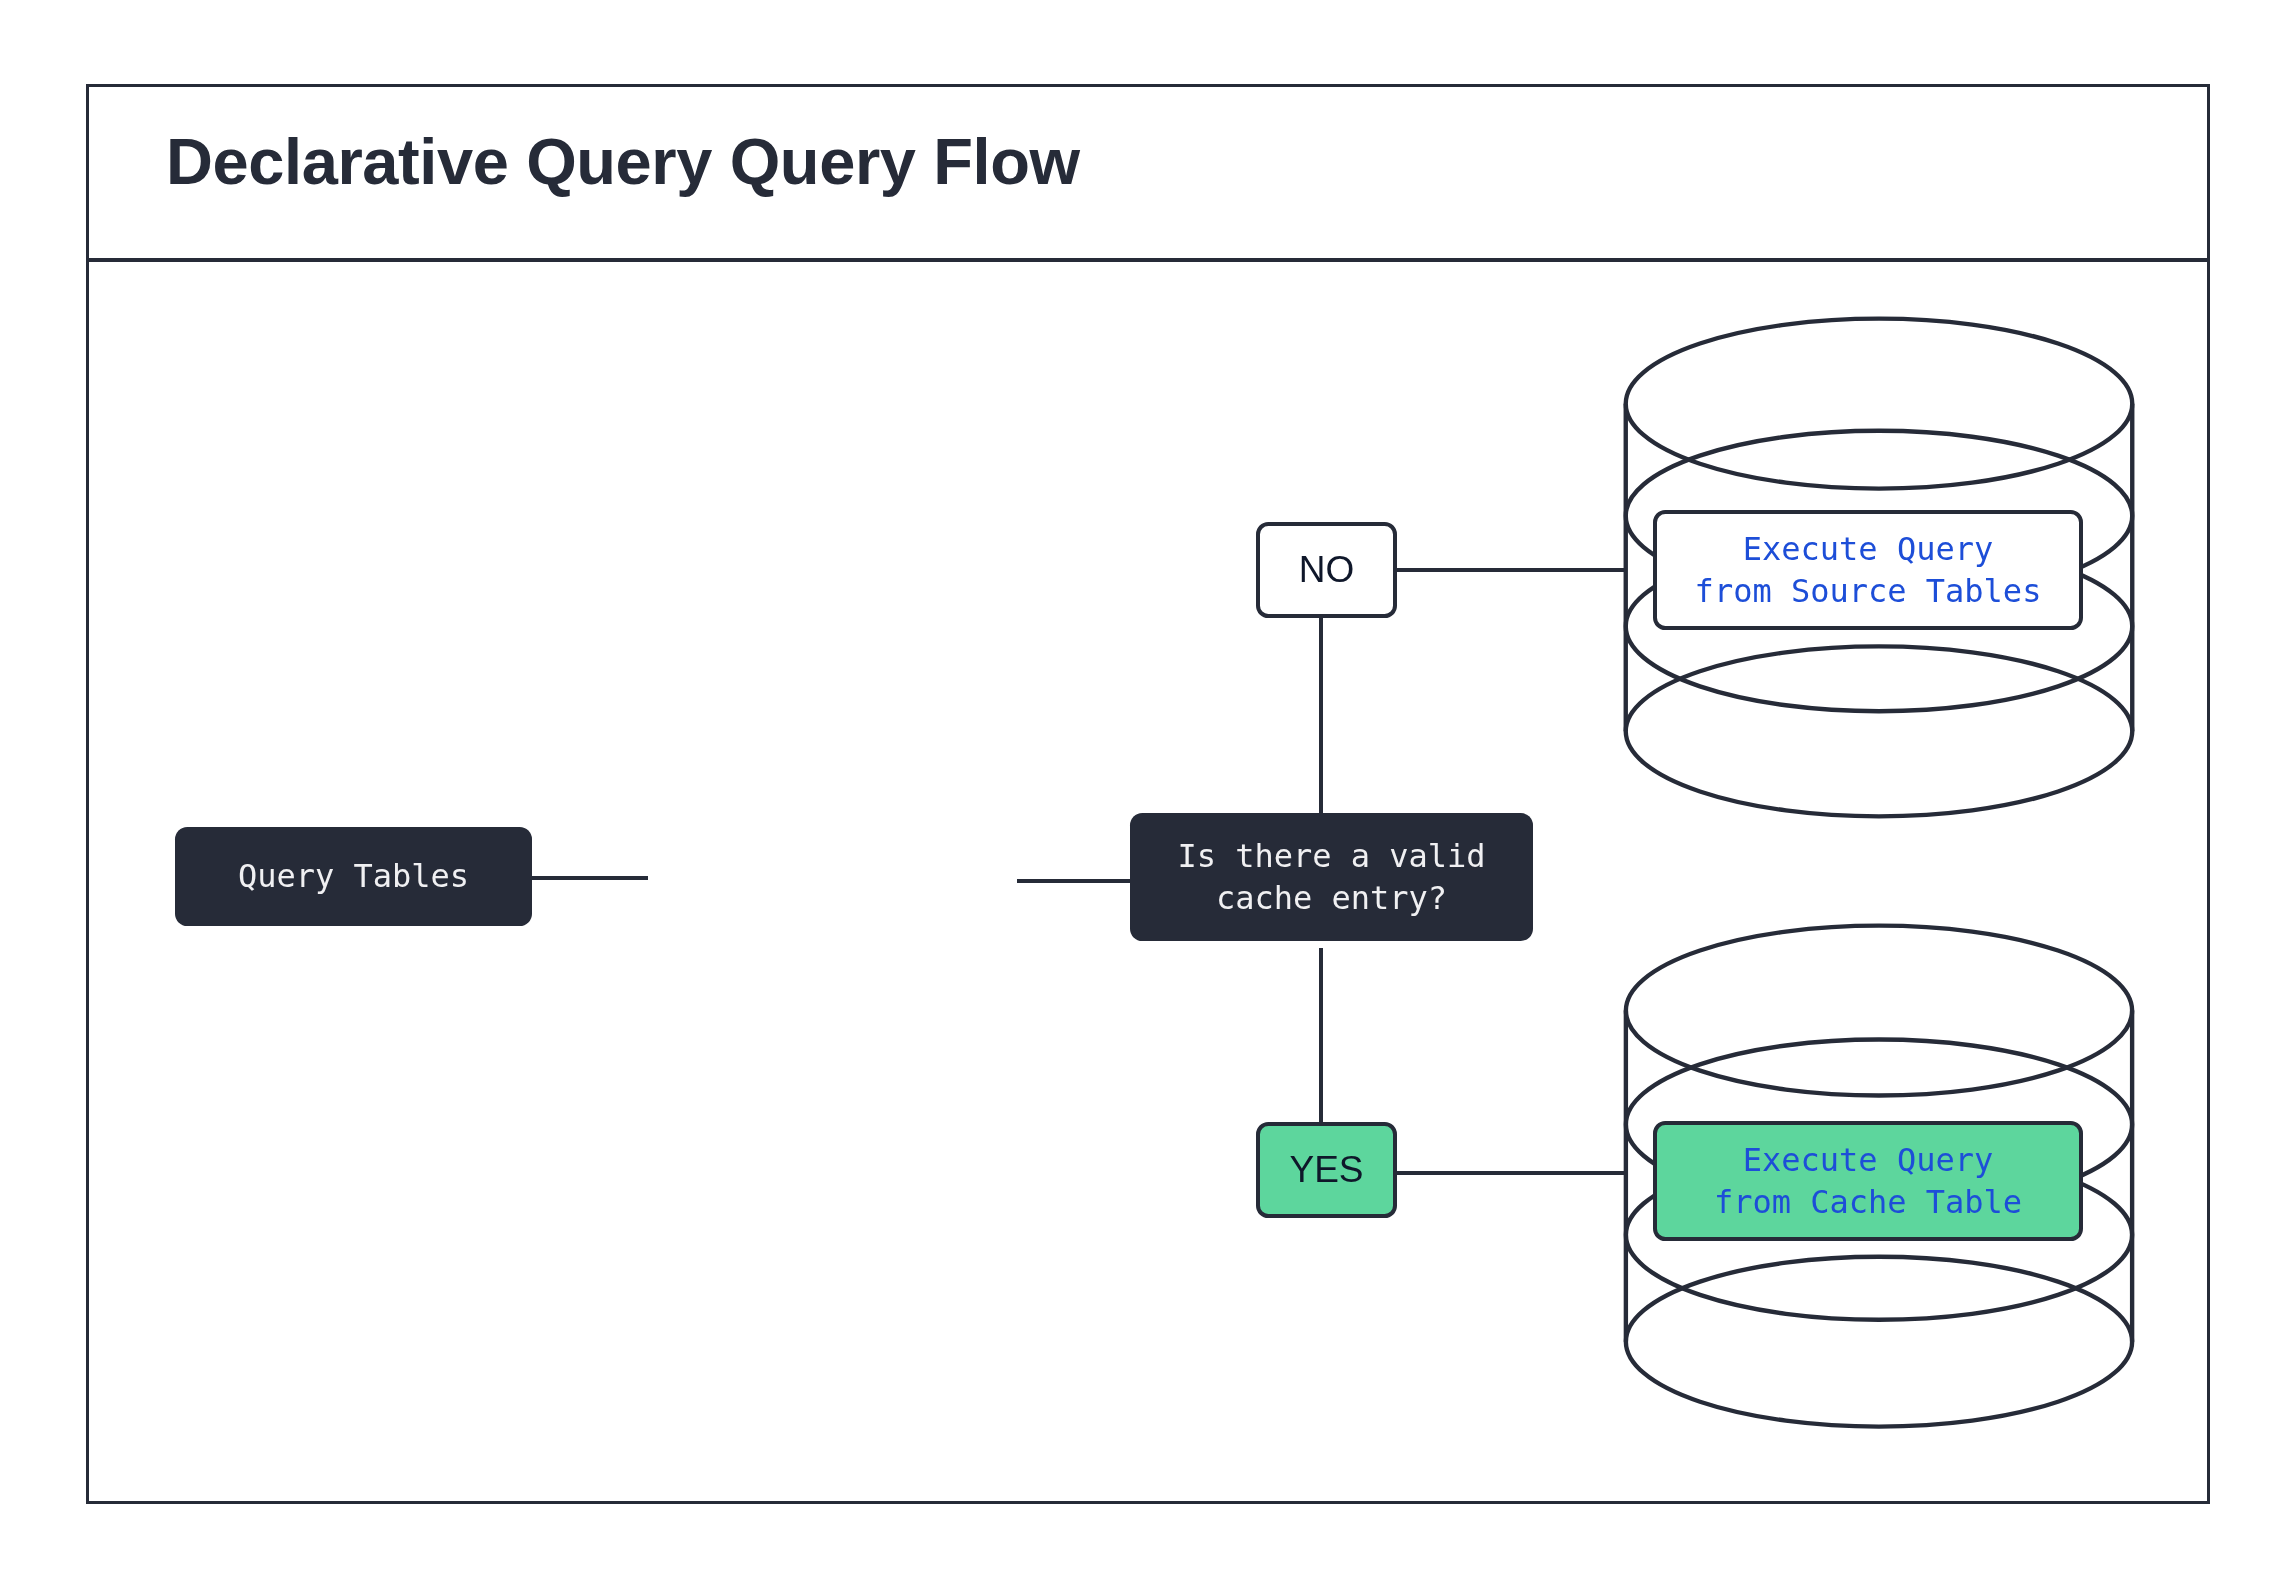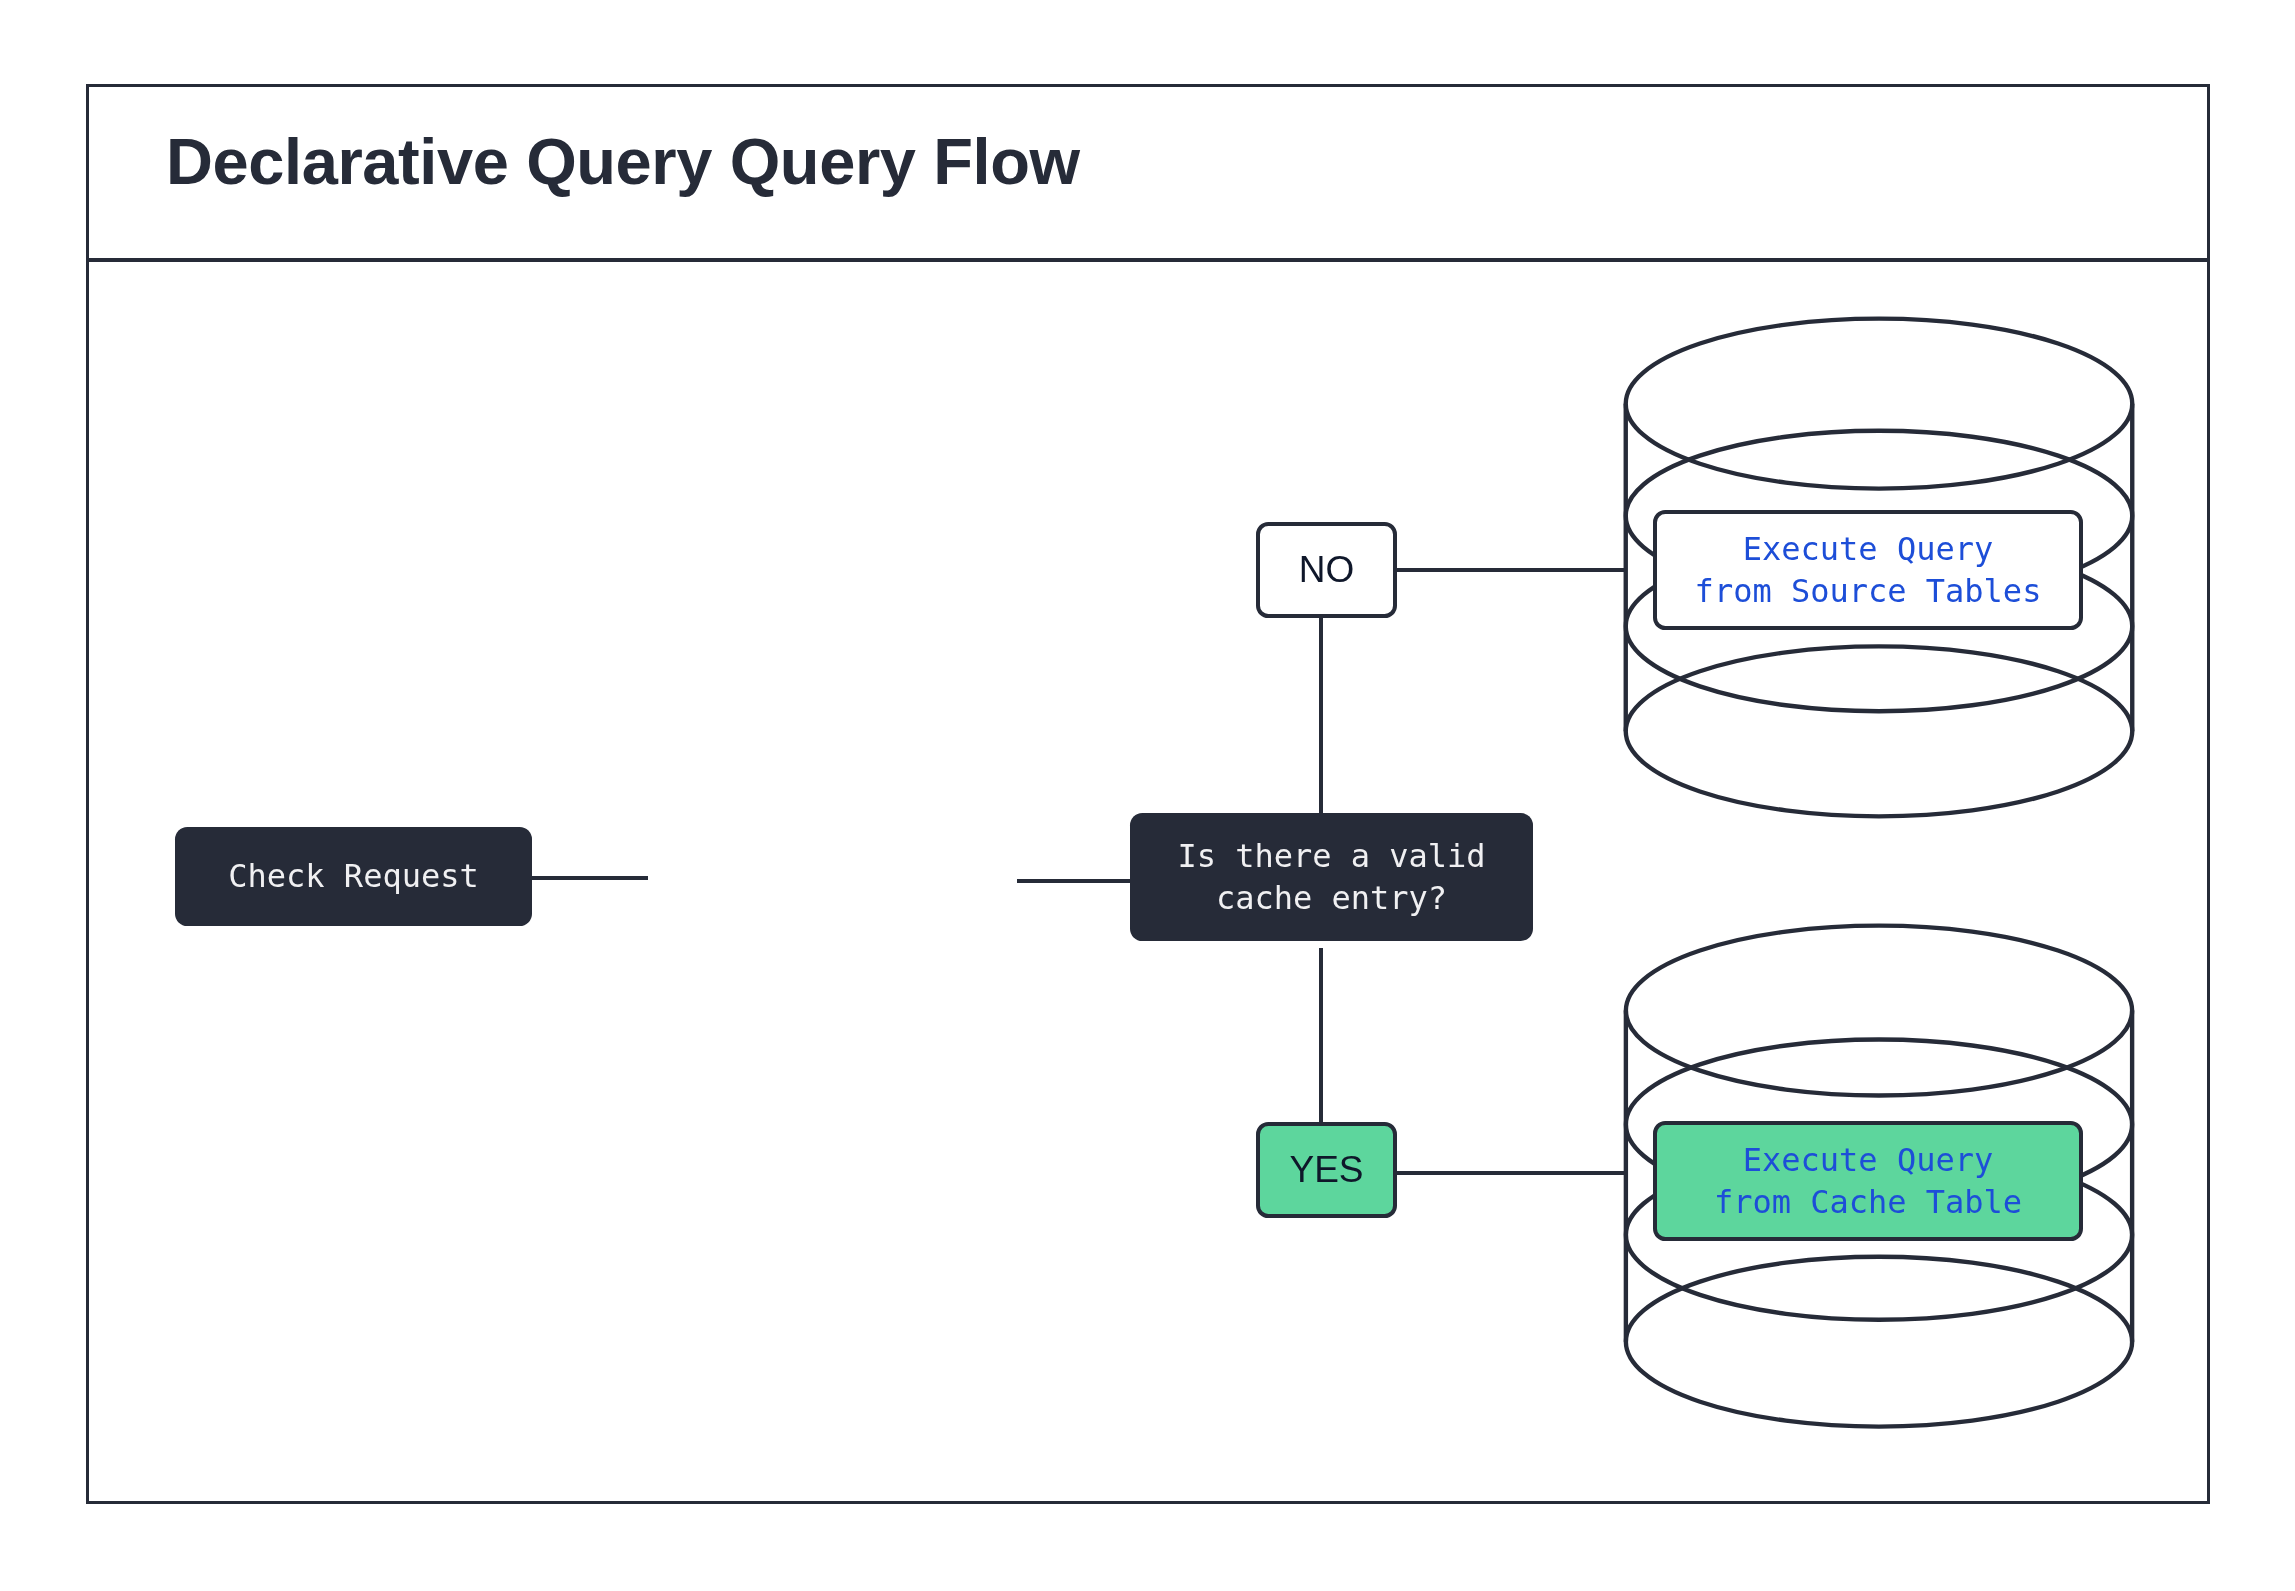--- a/index.html
+++ b/index.html
@@ -164,21 +164,21 @@
       <line x1="581" y1="100" x2="581" y2="478"></line>
       <ellipse cx="292" cy="100" rx="289" ry="97"></ellipse>
       <ellipse cx="292" cy="230" rx="289" ry="97"></ellipse>
       <ellipse cx="292" cy="356" rx="289" ry="97"></ellipse>
       <ellipse cx="292" cy="478" rx="289" ry="97"></ellipse>
     </svg>
   </div>
   <div class="db-label db-label-green" style="left:1653px; top:1121px; width:430px; height:120px;">Execute Query
 from Cache Table</div>
 
-  <div class="node node-dark" style="left:175px; top:827px; width:357px; height:99px;">Check Request</div>
+  <div class="node node-dark" style="left:175px; top:827px; width:357px; height:99px;">Query Tables</div>
 
 
   <div class="node node-dark" style="left:1130px; top:813px; width:403px; height:128px;">Is there a valid
 cache entry?</div>
 
   <div class="label-pill pill-white" style="left:1256px; top:522px; width:141px; height:96px;">NO</div>
 
   <div class="label-pill pill-green" style="left:1256px; top:1122px; width:141px; height:96px;">YES</div>
 
 </div>

